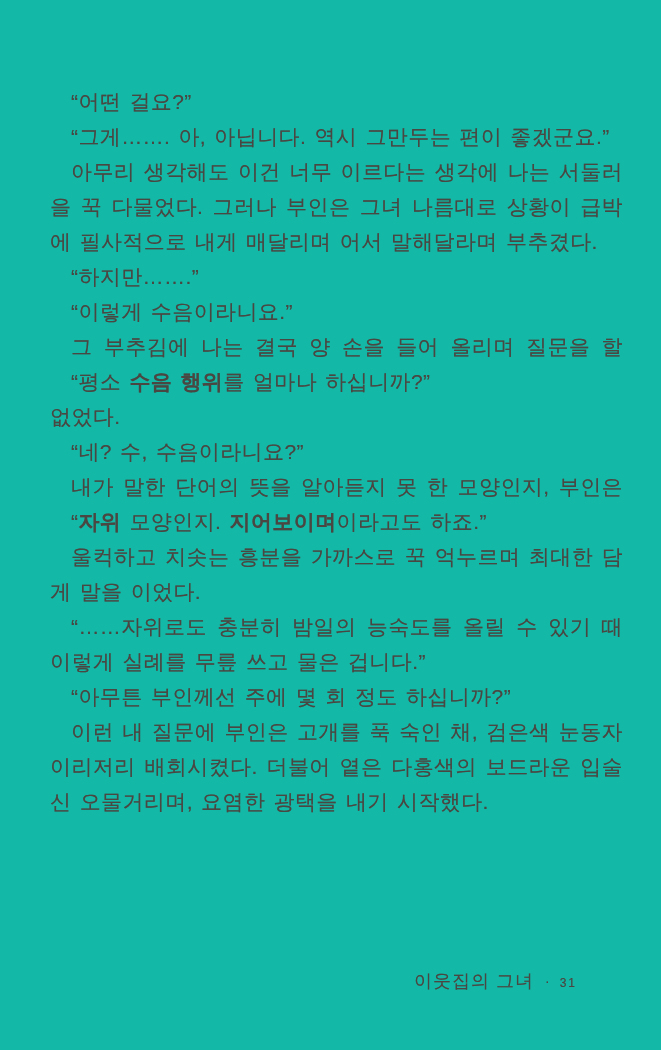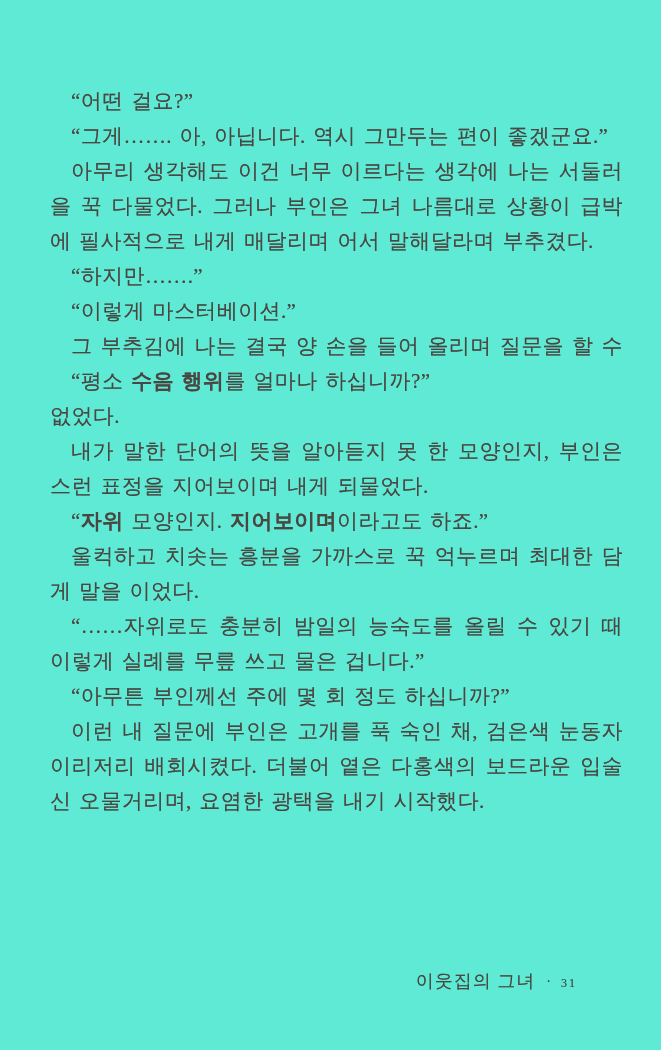--- a/index.html
+++ b/index.html
@@ -9,22 +9,22 @@
   body {
     width: 661px;
     height: 1050px;
     background: #fbfaf6;
     overflow: hidden;
   }
   .page {
     position: relative;
     width: 661px;
     height: 1050px;
-    background: #5eead4;
-    font-family: Liberation Serif, serif;
+    background: #14b8a6;
+    font-family: Liberation Sans, sans-serif;
     color: #4a4742;
   }
   .body-text {
     position: absolute;
     left: 50px;
     top: 84px;
     width: 573px;
   }
   .line {
     height: 35px;
@@ -75,26 +75,26 @@
 
 <div class="page">
 
   <main class="body-text" id="body-text">
       <div class="line indent"><span>“어떤 걸요?”</span></div>
       <div class="line indent"><span>“그게……. 아, 아닙니다. 역시 그만두는 편이 좋겠군요.”</span></div>
       <div class="line indent justify"><span>아무리 생각해도 이건 너무 이르다는 생각에 나는 서둘러 입술</span></div>
       <div class="line justify"><span>을 꾹 다물었다. 그러나 부인은 그녀 나름대로 상황이 급박했기</span></div>
       <div class="line"><span>에 필사적으로 내게 매달리며 어서 말해달라며 부추겼다.</span></div>
       <div class="line indent"><span>“하지만…….”</span></div>
-      <div class="line indent"><span>“이렇게 마스터베이션.”</span></div>
+      <div class="line indent"><span>“이렇게 수음이라니요.”</span></div>
       <div class="line indent justify"><span>그 부추김에 나는 결국 양 손을 들어 올리며 질문을 할 수밖에</span></div>
       <div class="line indent"><span>“평소 </span><span class="bold">수음 행위</span><span>를 얼마나 하십니까?”</span></div>
       <div class="line"><span>없었다.</span></div>
+      <div class="line indent"><span>“네? 수, 수음이라니요?”</span></div>
       <div class="line indent justify"><span>내가 말한 단어의 뜻을 알아듣지 못 한 모양인지, 부인은 당혹</span></div>
-      <div class="line"><span>스런 표정을 지어보이며 내게 되물었다.</span></div>
       <div class="line indent"><span>“</span><span class="bold">자위</span><span> 모양인지. </span><span class="bold">지어보이며</span><span>이라고도 하죠.”</span></div>
       <div class="line indent justify"><span>울컥하고 치솟는 흥분을 가까스로 꾹 억누르며 최대한 담담하</span></div>
       <div class="line"><span>게 말을 이었다.</span></div>
       <div class="line indent justify"><span>“……자위로도 충분히 밤일의 능숙도를 올릴 수 있기 때문에</span></div>
       <div class="line"><span>이렇게 실례를 무릎 쓰고 물은 겁니다.”</span></div>
       <div class="line indent"><span>“아무튼 부인께선 주에 몇 회 정도 하십니까?”</span></div>
       <div class="line indent justify"><span>이런 내 질문에 부인은 고개를 푹 숙인 채, 검은색 눈동자를</span></div>
       <div class="line justify"><span>이리저리 배회시켰다. 더불어 옅은 다홍색의 보드라운 입술이 연</span></div>
       <div class="line"><span>신 오물거리며, 요염한 광택을 내기 시작했다.</span></div>
     </main>

